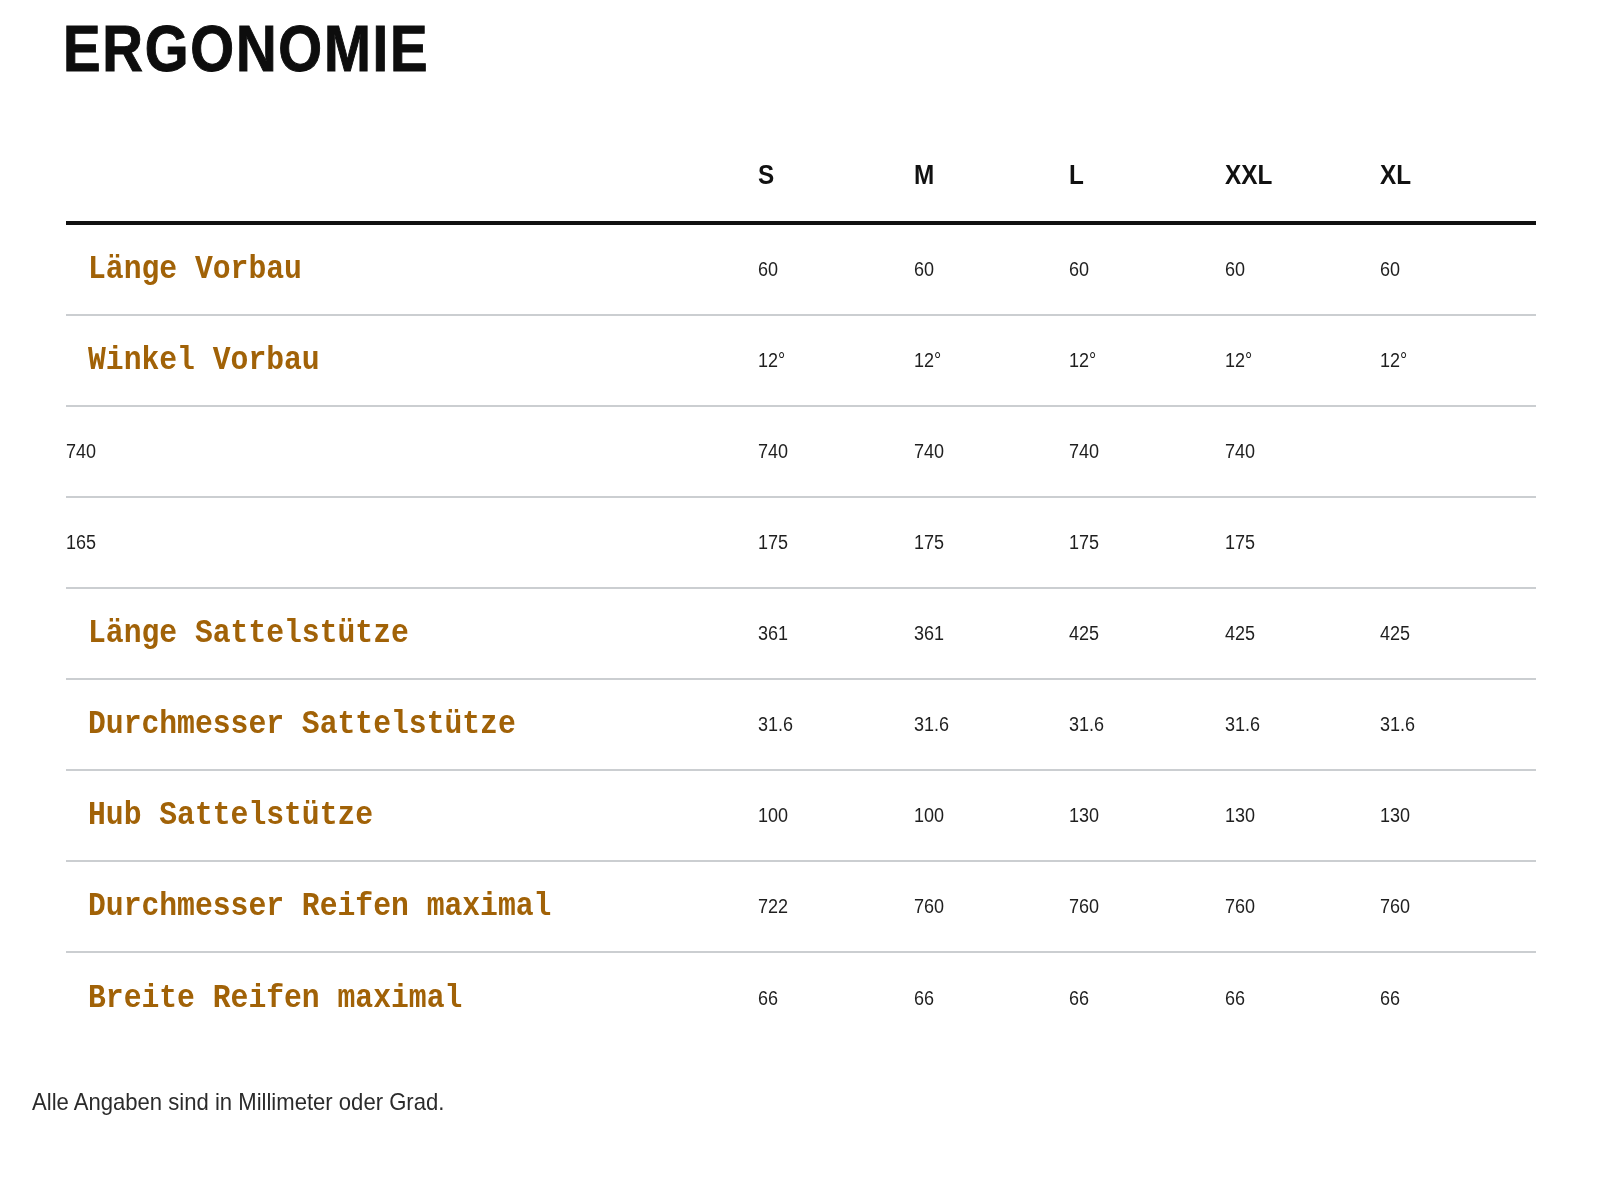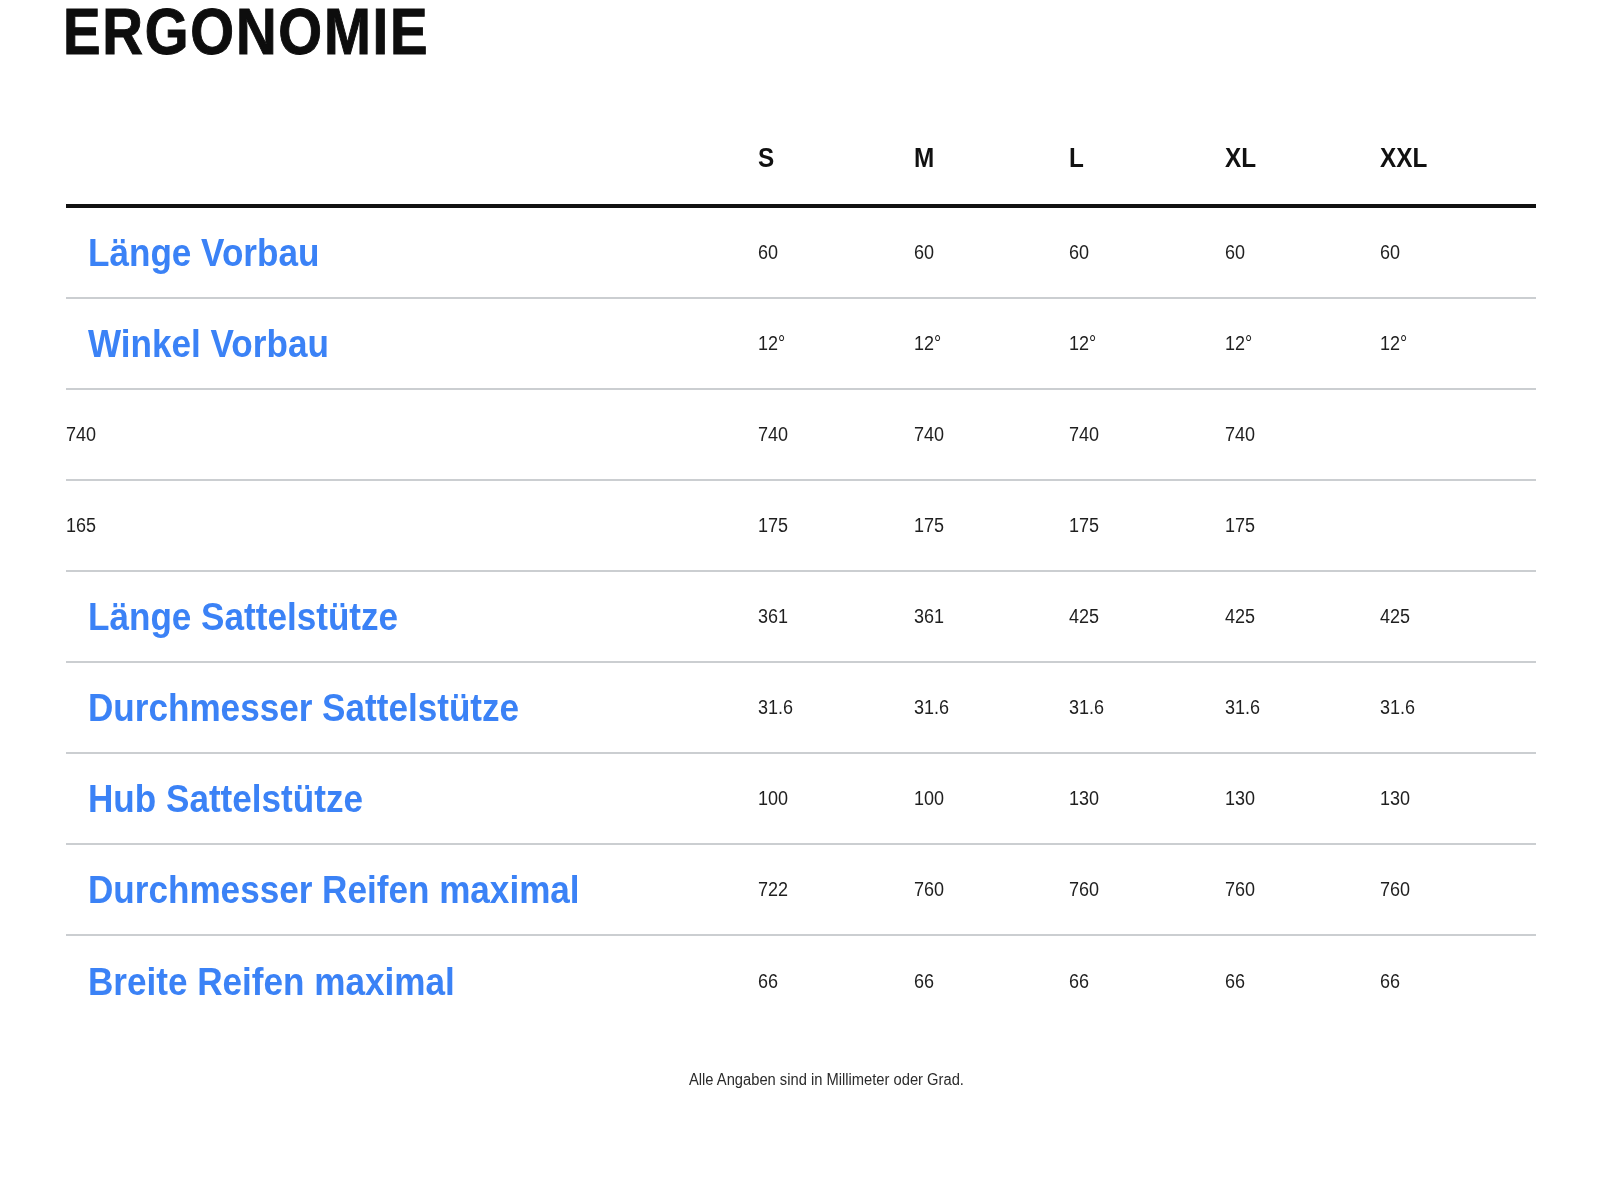--- a/index.html
+++ b/index.html
@@ -5,21 +5,21 @@
   * { margin: 0; padding: 0; box-sizing: border-box; }
   html, body { background: #ffffff; }
   body {
     width: 1600px;
     height: 1200px;
     font-family: "Liberation Sans", "DejaVu Sans", sans-serif;
     color: #1a1a1a;
     overflow: hidden;
     position: relative;
   }
-  .page { padding-top: 0; }
+  .page { padding-top: 17px; }
 
   
   .cx {
     display: inline-block;
     transform: scaleX(0.9);
     transform-origin: 0 50%;
     white-space: nowrap;
   }
 
   h1.page-title {
@@ -56,61 +56,61 @@
     height: 91px;
     border-bottom: 2px solid #cbced1;
   }
   .data-row:last-child { border-bottom: none; }
 
   .cell { text-align: left; }
 
   .label-cell {
     padding-left: 22px;
     font-weight: bold;
-    font-size: 39px;
-    color: #3b82f6;
+    font-size: 33px;
+    color: #a16207;
+    font-family: Liberation Mono, monospace;
   }
 
   .head-cell {
     font-weight: bold;
     font-size: 27px;
     color: #111111;
   }
 
   .value-cell {
     font-size: 20px;
     font-weight: 400;
     color: #1f1f1f;
   }
 
   .footnote {
-    margin-left: 76px;
+    margin-left: 32px;
     margin-top: 44px;
-    font-size: 16px;
+    font-size: 24px;
     color: #2b2b2b;
-    text-align: center;
   }
   .footnote .cx { transform: scaleX(0.92); }
 </style>
 </head>
 <body>
 
 <div class="page">
 
   <h1 class="page-title"><span class="cx">ERGONOMIE</span></h1>
 
   <div class="spec-table">
     <div class="grid-row header-row">
       <div class="cell label-cell"></div>
 
     <div class="cell head-cell"><span class="cx">S</span></div>
         <div class="cell head-cell"><span class="cx">M</span></div>
         <div class="cell head-cell"><span class="cx">L</span></div>
+        <div class="cell head-cell"><span class="cx">XXL</span></div>
         <div class="cell head-cell"><span class="cx">XL</span></div>
-        <div class="cell head-cell"><span class="cx">XXL</span></div>
       </div>
 
   <div class="grid-row data-row">
         <div class="cell label-cell"><span class="cx">Länge Vorbau</span></div>
         <div class="cell value-cell"><span class="cx">60</span></div>
         <div class="cell value-cell"><span class="cx">60</span></div>
         <div class="cell value-cell"><span class="cx">60</span></div>
         <div class="cell value-cell"><span class="cx">60</span></div>
         <div class="cell value-cell"><span class="cx">60</span></div>
       </div>

